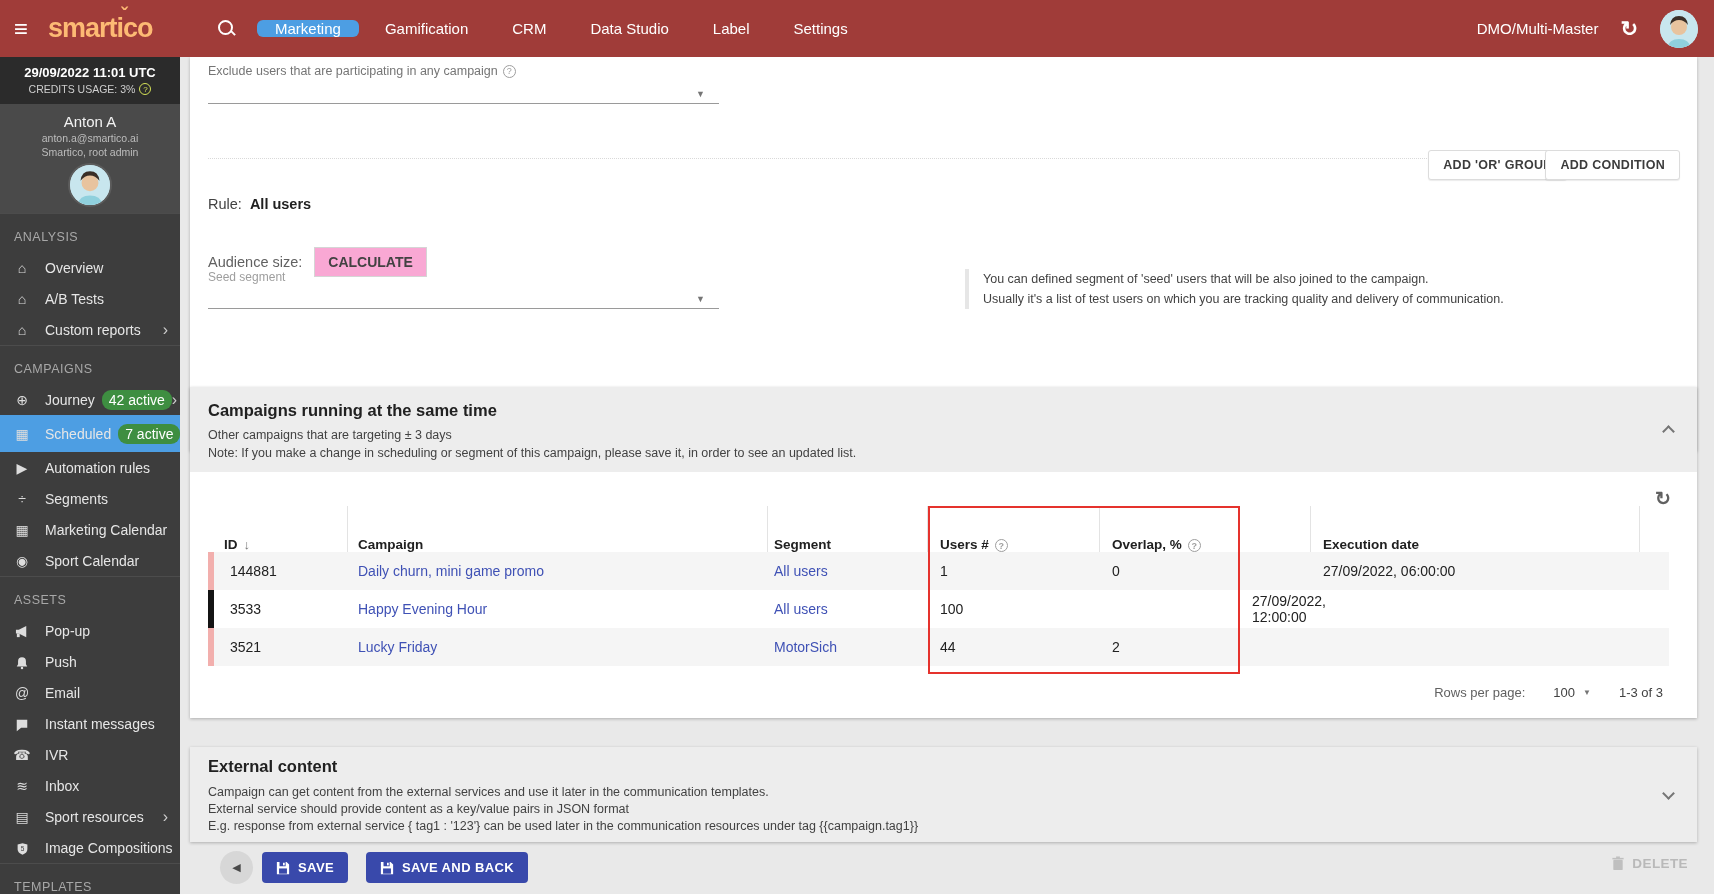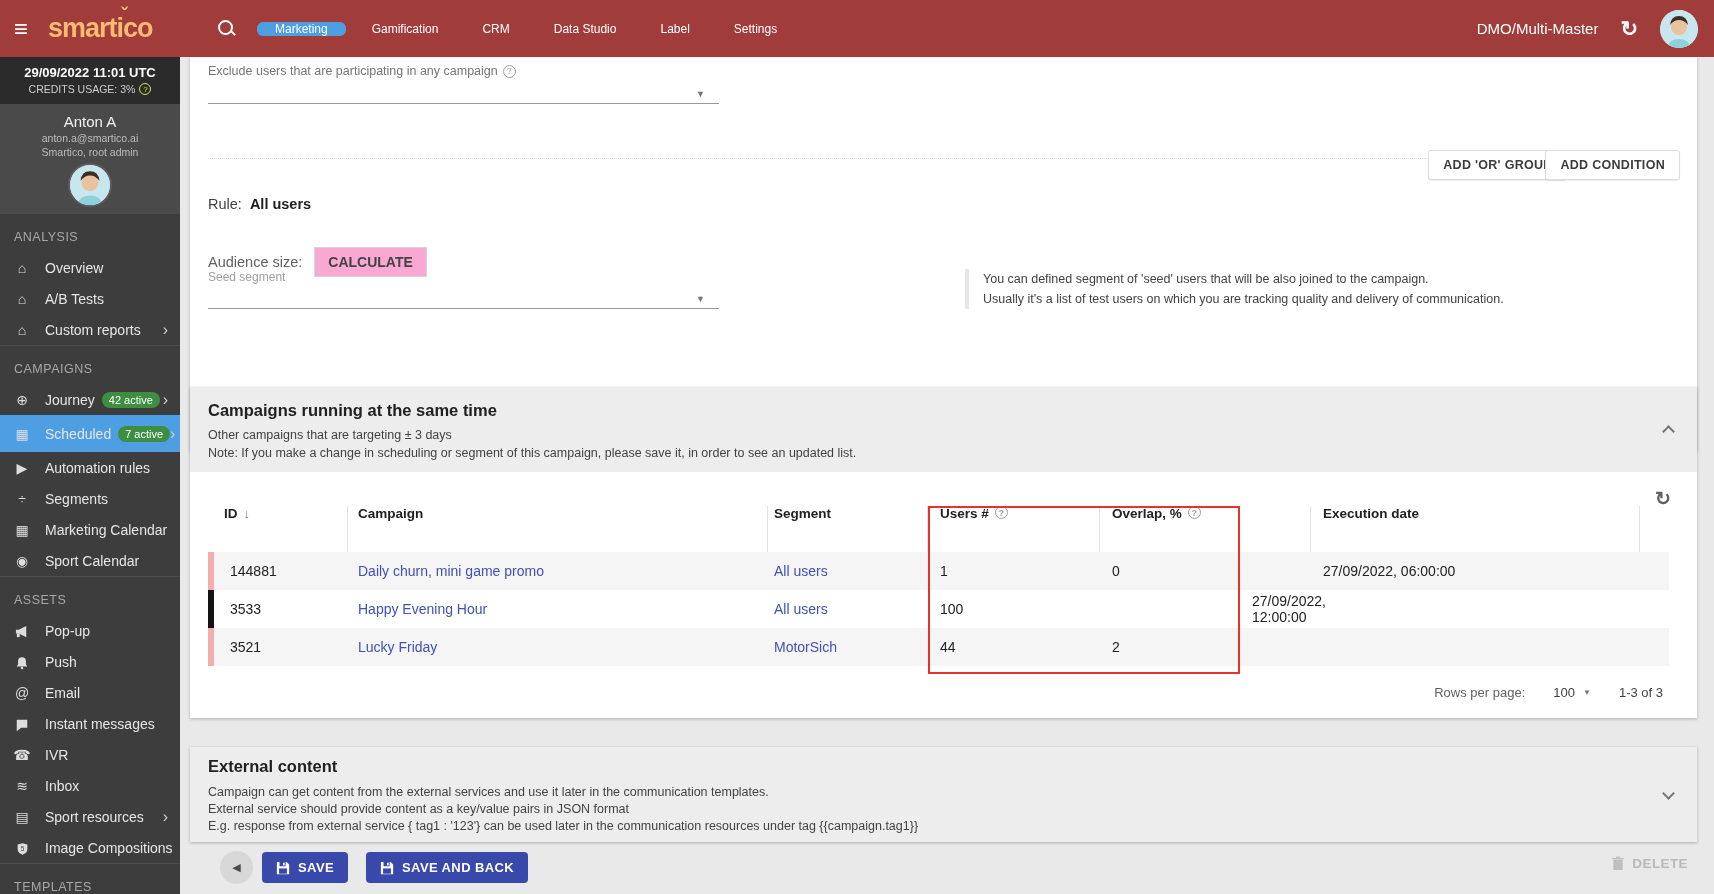--- a/index.html
+++ b/index.html
@@ -7,21 +7,21 @@
 
   
   .topnav { position:absolute; left:0; top:0; width:1714px; height:57px; background:#A03C39; display:flex; align-items:center; z-index:30; }
   .hamburger { color:#fff; font-size:24px; margin-left:14px; cursor:pointer; line-height:1; }
   .logo { position:relative; color:#fdba74; font-size:27px; font-weight:bold; letter-spacing:-1px; margin-left:20px; width:130px; }
   .logo-accent { position:absolute; top:-9px; left:73px; font-size:20px; font-weight:bold; }
   .search-ic { position:relative; width:17px; height:17px; margin-left:40px; cursor:pointer; }
   .search-ic::before { content:""; position:absolute; left:0; top:0; width:11px; height:11px; border:2px solid #fff; border-radius:50%; }
   .search-ic::after { content:""; position:absolute; left:12px; top:12px; width:6px; height:2px; background:#fff; transform:rotate(45deg); }
   .nav-tabs { display:flex; align-items:center; margin-left:22px; gap:8px; }
-  .nav-tab { color:#fff; font-size:12px; padding:0 18px; border-radius:6px; cursor:pointer; white-space:nowrap; }
+  .nav-tab { color:#fff; font-size:15px; padding:0 18px; border-radius:6px; cursor:pointer; white-space:nowrap; }
   .nav-tab.active { background:#4D9EE3; }
   .nav-right { margin-left:auto; display:flex; align-items:center; gap:22px; margin-right:16px; }
   .workspace { color:#fff; font-size:15px; }
   .refresh-top { color:#fff; font-size:21px; font-weight:bold; cursor:pointer; line-height:1; }
   .avatar { width:38px; height:38px; border-radius:50%; background:#C8E6EE; overflow:hidden; cursor:pointer; }
 
   
   .sidebar { position:absolute; left:0; top:57px; width:180px; height:837px; background:#3D3D3D; overflow:hidden; z-index:20; }
   .sb-datetime { background:#2B2B2B; text-align:center; padding:8px 0 9px; }
   .sb-date { color:#fff; font-size:13px; font-weight:bold; }
@@ -31,21 +31,21 @@
   .sb-user-name { color:#F2F2F2; font-size:15px; }
   .sb-user-email, .sb-user-role { color:#BDBDBD; font-size:10.5px; margin-top:2px; }
   .sb-avatar { width:44px; height:44px; border-radius:50%; background:#C8E6EE; margin:5px auto 0; overflow:hidden; border:2px solid #5C5C5C; }
   .sb-section { border-top:1px solid #4C4C4C; }
   .sb-section:first-of-type { border-top:none; }
   .sb-title { color:#A8A8A8; font-size:12.5px; letter-spacing:.5px; padding:16px 14px 8px; }
   .sb-item { height:31px; display:flex; align-items:center; padding:0 12px; color:#E6E6E6; font-size:14px; cursor:pointer; white-space:nowrap; }
   .sb-item.active { background:#4D9EE3; height:37px; }
   .sb-ic { width:20px; margin-right:13px; text-align:center; font-size:14px; color:#DDD; flex:none; }
   .sb-ic svg { vertical-align:middle; }
-  .sb-badge { background:#3E8E41; color:#fff; font-size:11px; border-radius:9px; padding:2px 7px; margin-left:7px; }
+  .sb-badge { background:#3E8E41; color:#fff; font-size:14px; border-radius:9px; padding:2px 7px; margin-left:7px; }
   .sb-chev { margin-left:auto; color:#CCC; font-size:16px; }
 
   
   .main { position:absolute; left:180px; top:57px; width:1534px; height:837px; background:#E9E9E9; }
   .card { position:absolute; left:10px; width:1507px; background:#fff; box-shadow:0 1px 3px rgba(0,0,0,.25); }
   .card1 { top:0; height:394px; }
   .small-label { font-size:12.5px; color:#757575; display:flex; align-items:center; gap:5px; }
   .help-dot { display:inline-flex; width:13px; height:13px; border:1px solid #9E9E9E; color:#9E9E9E; border-radius:50%; font-size:9px; align-items:center; justify-content:center; flex:none; }
   .select-line { position:absolute; height:20px; border-bottom:1px solid #9A9A9A; }
   .select-caret { position:absolute; right:14px; bottom:4px; font-size:9px; color:#757575; }
@@ -61,21 +61,21 @@
   .band2 { height:85px; }
   .band-title { position:absolute; left:18px; top:14px; font-size:16.5px; font-weight:bold; color:#212121; }
   .band-sub { position:absolute; left:18px; font-size:12.5px; color:#424242; }
   .chev { position:absolute; width:9px; height:9px; border-right:2px solid #757575; border-bottom:2px solid #757575; cursor:pointer; }
   .chev-up { transform:rotate(-135deg); right:24px; top:40px; }
   .chev-down { transform:rotate(45deg); right:24px; top:42px; }
   .tbl-refresh { position:absolute; right:26px; top:102px; color:#616161; font-size:19px; font-weight:bold; cursor:pointer; line-height:1; }
   .tbl { position:absolute; left:28px; right:28px; top:119px; }
   .tgrid { display:grid; grid-template-columns:130px 420px 160px 172px 140px 71px 329px 1fr; }
   .thead { height:46px; }
-  .th { display:flex; align-items:flex-start; gap:6px; font-size:13.5px; font-weight:bold; color:#212121; border-right:1px solid #E3E3E3; }
+  .th { display:flex; align-items:flex-end; gap:6px; font-size:13.5px; font-weight:bold; color:#212121; border-right:1px solid #E3E3E3; }
   .th:last-child { border-right:none; }
   .sort-ic { color:#757575; font-size:13px; font-weight:normal; }
   .trow { height:38px; position:relative; margin-left:-10px; padding-left:10px; }
   .trow.alt { background:#F5F5F5; }
   .marker { position:absolute; left:0; top:0; bottom:0; width:6px; }
   .marker.pink { background:#F2AFAD; }
   .marker.black { background:#141414; }
   .td { display:flex; align-items:center; font-size:14px; color:#212121; }
   .td a { color:#3F51B5; text-decoration:none; cursor:pointer; }
   .pad6 { padding-left:6px; } .pad10 { padding-left:10px; } .pad12 { padding-left:12px; }

